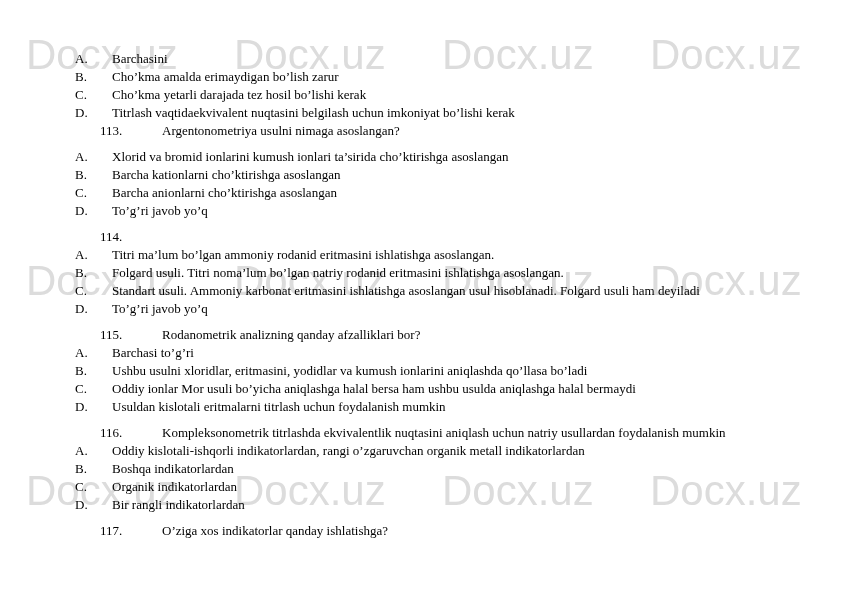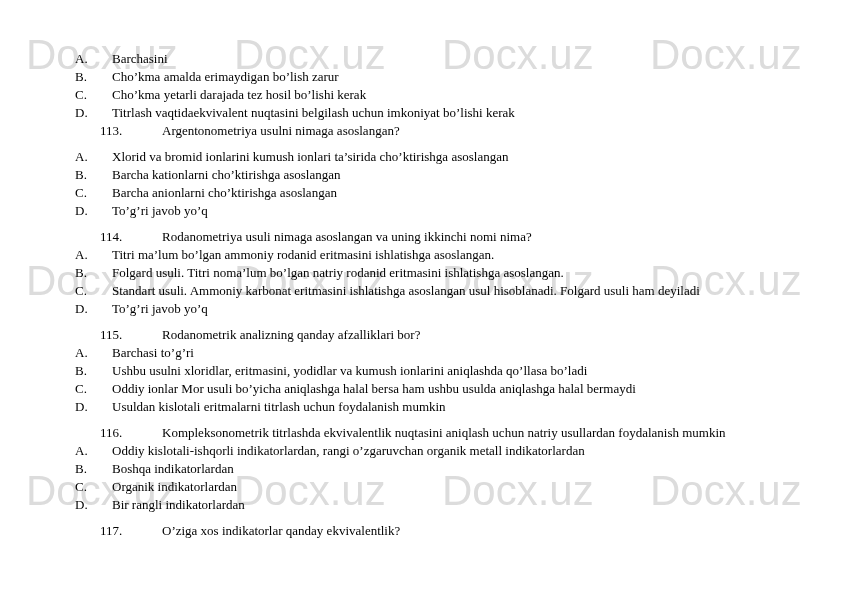--- a/index.html
+++ b/index.html
@@ -102,21 +102,20 @@
         <span class="marker">C.</span>
         <span class="text">Barcha anionlarni cho’ktirishga asoslangan</span>
       </div>
       <div class="line option">
         <span class="marker">D.</span>
         <span class="text">To’g’ri javob yo’q</span>
       </div>
       <div class="spacer"></div>
       <div class="line question">
         <span class="marker">114.</span>
-        <span class="text">Rodanometriya usuli nimaga asoslangan va uning ikkinchi nomi nima?</span>
       </div>
       <div class="line option">
         <span class="marker">A.</span>
         <span class="text">Titri ma’lum bo’lgan ammoniy rodanid eritmasini ishlatishga asoslangan.</span>
       </div>
       <div class="line option">
         <span class="marker">B.</span>
         <span class="text">Folgard usuli. Titri noma’lum bo’lgan natriy rodanid eritmasini ishlatishga asoslangan.</span>
       </div>
       <div class="line option">
@@ -165,16 +164,16 @@
         <span class="marker">C.</span>
         <span class="text">Organik indikatorlardan</span>
       </div>
       <div class="line option">
         <span class="marker">D.</span>
         <span class="text">Bir rangli indikatorlardan</span>
       </div>
       <div class="spacer"></div>
       <div class="line question">
         <span class="marker">117.</span>
-        <span class="text">O’ziga xos indikatorlar qanday ekvivalentlik?</span>
+        <span class="text">O’ziga xos indikatorlar qanday ishlatishga?</span>
       </div>
     </div>
 </div>
 
 </body></html>

